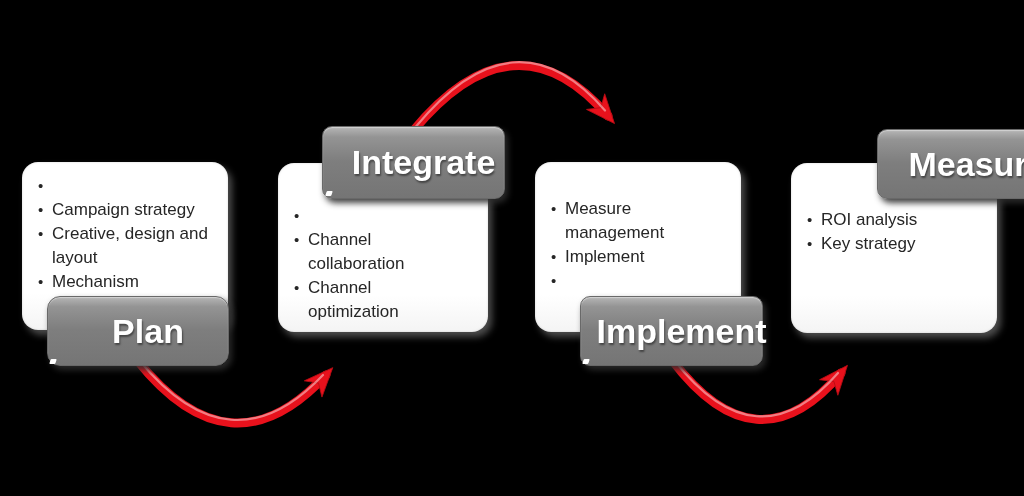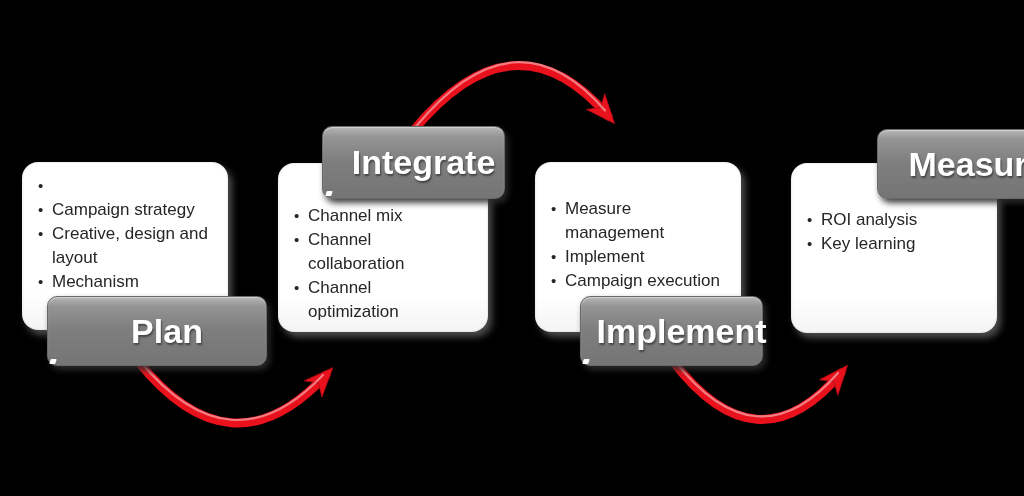--- a/index.html
+++ b/index.html
@@ -72,21 +72,21 @@
     box-shadow: 3px 4px 6px rgba(45,45,45,0.9),
                 inset 0 1px 1px rgba(255,255,255,0.4);
     color: #ffffff;
     font-weight: bold;
     font-size: 34px;
     text-shadow: 1px 2px 2px rgba(0,0,0,0.45);
     z-index: 3;
     box-sizing: border-box;
     padding-left: 20px;
   }
-  .label-plan      { left: 47px;  top: 296px; width: 220px; height: 70px; }
+  .label-plan      { left: 47px;  top: 296px; width: 182px; height: 70px; border-radius: 13px; }
   .label-integrate { left: 322px; top: 126px; width: 183px; height: 73px; }
   .label-implement { left: 580px; top: 296px; width: 183px; height: 70px; text-align: right; }
   .label-measure   { left: 837px; top: 129px; width: 181px; height: 70px; margin-left: 40px; }
 
   .tail-dot {
     position: absolute;
     width: 6px; height: 5px;
     background: #ffffff;
     border-radius: 1px;
     transform: skewX(-18deg);
@@ -143,21 +143,20 @@
         <span class="bullet-dot">•</span>
         <span class="bullet-text">Mechanism</span>
       </li>
     </ul>
   </div>
 
   <div class="card card-integrate">
     <ul class="bullets">
       <li>
         <span class="bullet-dot">•</span>
-        <span class="bullet-text">Channel mix</span>
       </li>
       <li>
         <span class="bullet-dot">•</span>
         <span class="bullet-text">Channel
 collaboration</span>
       </li>
       <li>
         <span class="bullet-dot">•</span>
         <span class="bullet-text">Channel
 optimization</span>
@@ -171,34 +170,33 @@
         <span class="bullet-dot">•</span>
         <span class="bullet-text">Measure
 management</span>
       </li>
       <li>
         <span class="bullet-dot">•</span>
         <span class="bullet-text">Implement</span>
       </li>
       <li>
         <span class="bullet-dot">•</span>
-        <span class="bullet-text">Campaign execution</span>
       </li>
     </ul>
   </div>
 
   <div class="card card-measure">
     <ul class="bullets">
       <li>
         <span class="bullet-dot">•</span>
         <span class="bullet-text">ROI analysis</span>
       </li>
       <li>
         <span class="bullet-dot">•</span>
-        <span class="bullet-text">Key learning</span>
+        <span class="bullet-text">Key strategy</span>
       </li>
     </ul>
   </div>
 
   <div class="stage-label label-plan">
     <span>Plan</span>
   </div>
   <div class="stage-label label-integrate">
     <span>Integrate</span>
   </div>

